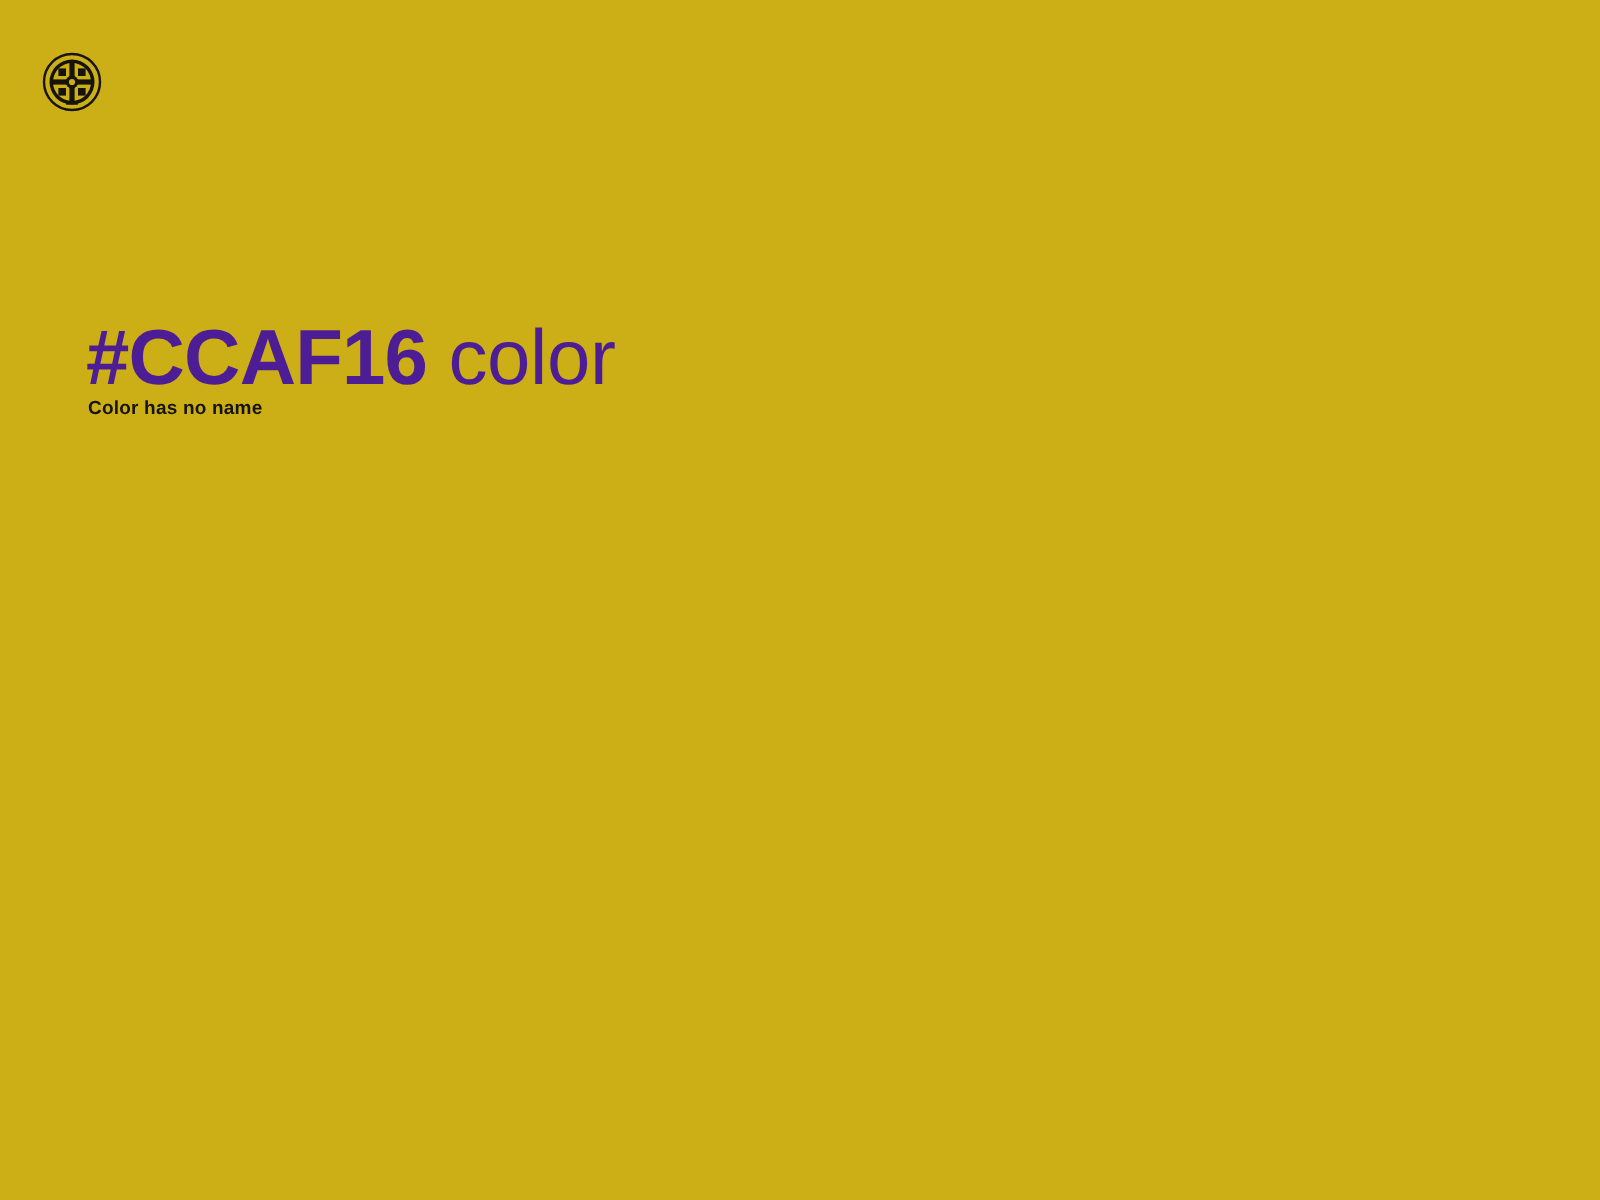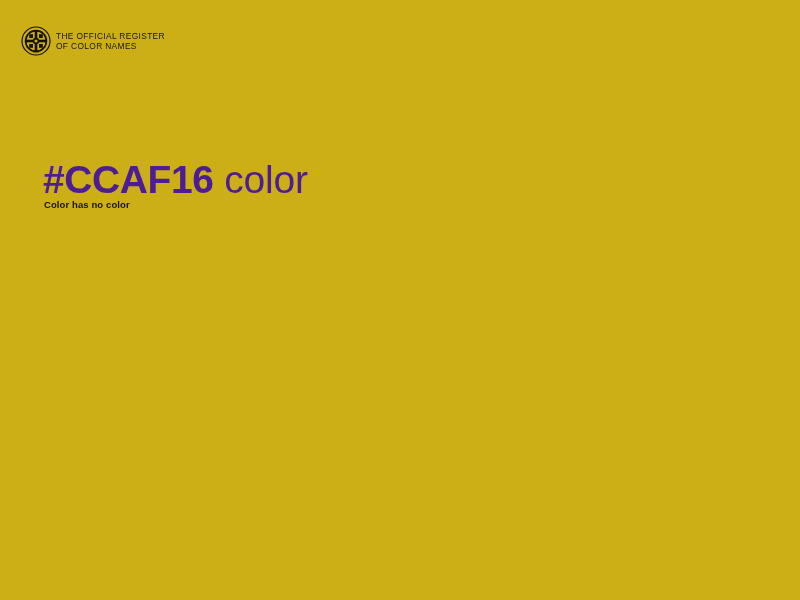--- a/index.html
+++ b/index.html
@@ -110,23 +110,19 @@
       <rect x="27.4" y="9" width="5.2" height="42" fill="#16130b"></rect>
       <rect x="9" y="27.4" width="42" height="5.2" fill="#16130b"></rect>
       <circle cx="30" cy="30" r="6.4" fill="#16130b"></circle>
       <circle cx="30" cy="30" r="3.1" fill="#ccaf16"></circle>
       <rect x="16.4" y="16.4" width="7.6" height="7.6" fill="#16130b"></rect>
       <rect x="36" y="16.4" width="7.6" height="7.6" fill="#16130b"></rect>
       <rect x="16.4" y="36" width="7.6" height="7.6" fill="#16130b"></rect>
       <rect x="36" y="36" width="7.6" height="7.6" fill="#16130b"></rect>
       <rect x="24" y="49.5" width="12" height="3.2" fill="#16130b"></rect>
     </svg>
-    <div id="brand-text">
-      <div class="line">THE OFFICIAL REGISTER</div>
-      <div class="line">OF COLOR NAMES</div>
-    </div>
   </div>
 
   <h1 id="headline"><span class="hex">#CCAF16</span><span class="word"> color</span></h1>
 
-  <div id="subtitle">Color has no color</div>
+  <div id="subtitle">Color has no name</div>
 
 </div>
 
 </body></html>

